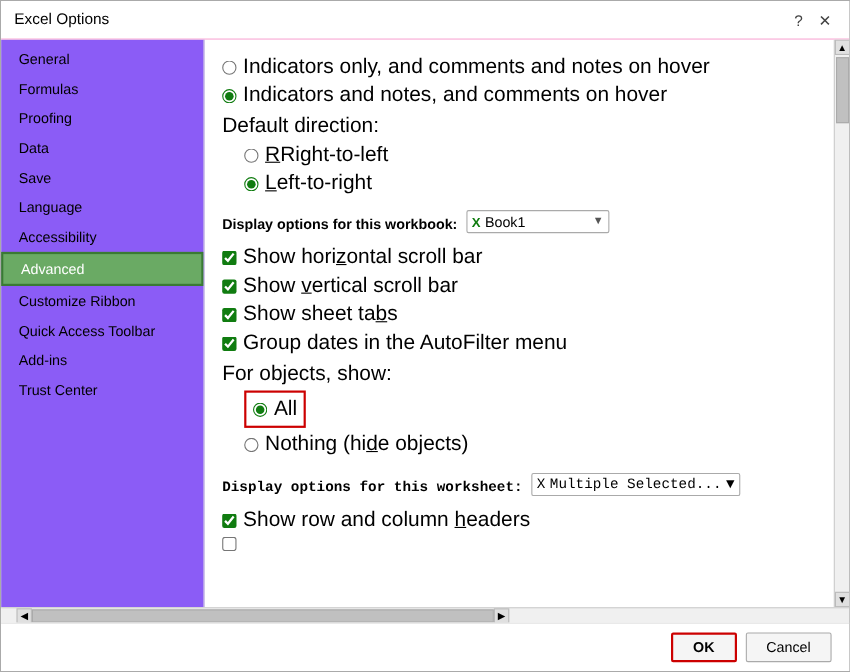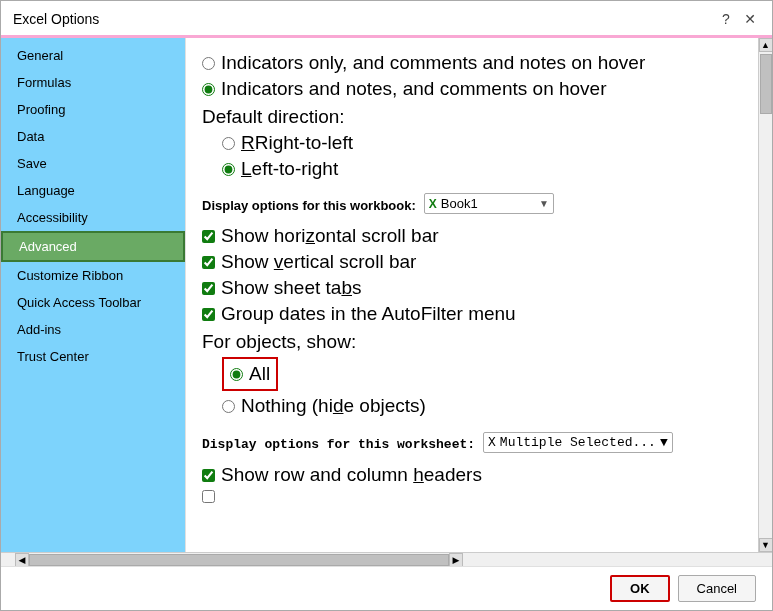--- a/index.html
+++ b/index.html
@@ -19,23 +19,23 @@
       border: 1px solid #aaa;
       box-shadow: 3px 3px 12px rgba(0,0,0,0.3);
       display: flex;
       flex-direction: column;
       position: relative;
     }
     .title-bar {
       background: #fff;
       padding: 8px 12px 6px 12px;
       display: flex;
-      align-items: center;
+      align-items: flex-start;
       justify-content: space-between;
-      border-bottom: 3px solid #f9a8d4;
+      border-bottom: 1px solid #f9a8d4;
     }
     .title-bar-title {
       font-size: 14px;
       font-weight: 400;
       color: #000;
     }
     .title-bar-controls {
       display: flex;
       gap: 4px;
       align-items: center;
@@ -51,21 +51,21 @@
       display: flex; align-items: center; justify-content: center;
     }
     .dialog-body {
       display: flex;
       flex: 1;
       overflow: hidden;
     }
     .sidebar {
       width: 185px;
       border-right: 1px solid #e0e0e0;
-      background: #7dd3fc;
+      background: #8b5cf6;
       overflow-y: auto;
       padding: 4px 0;
       flex-shrink: 0;
     }
     .sidebar-item {
       padding: 6px 16px;
       cursor: pointer;
       color: #000;
       font-size: 13px;
       white-space: nowrap;

